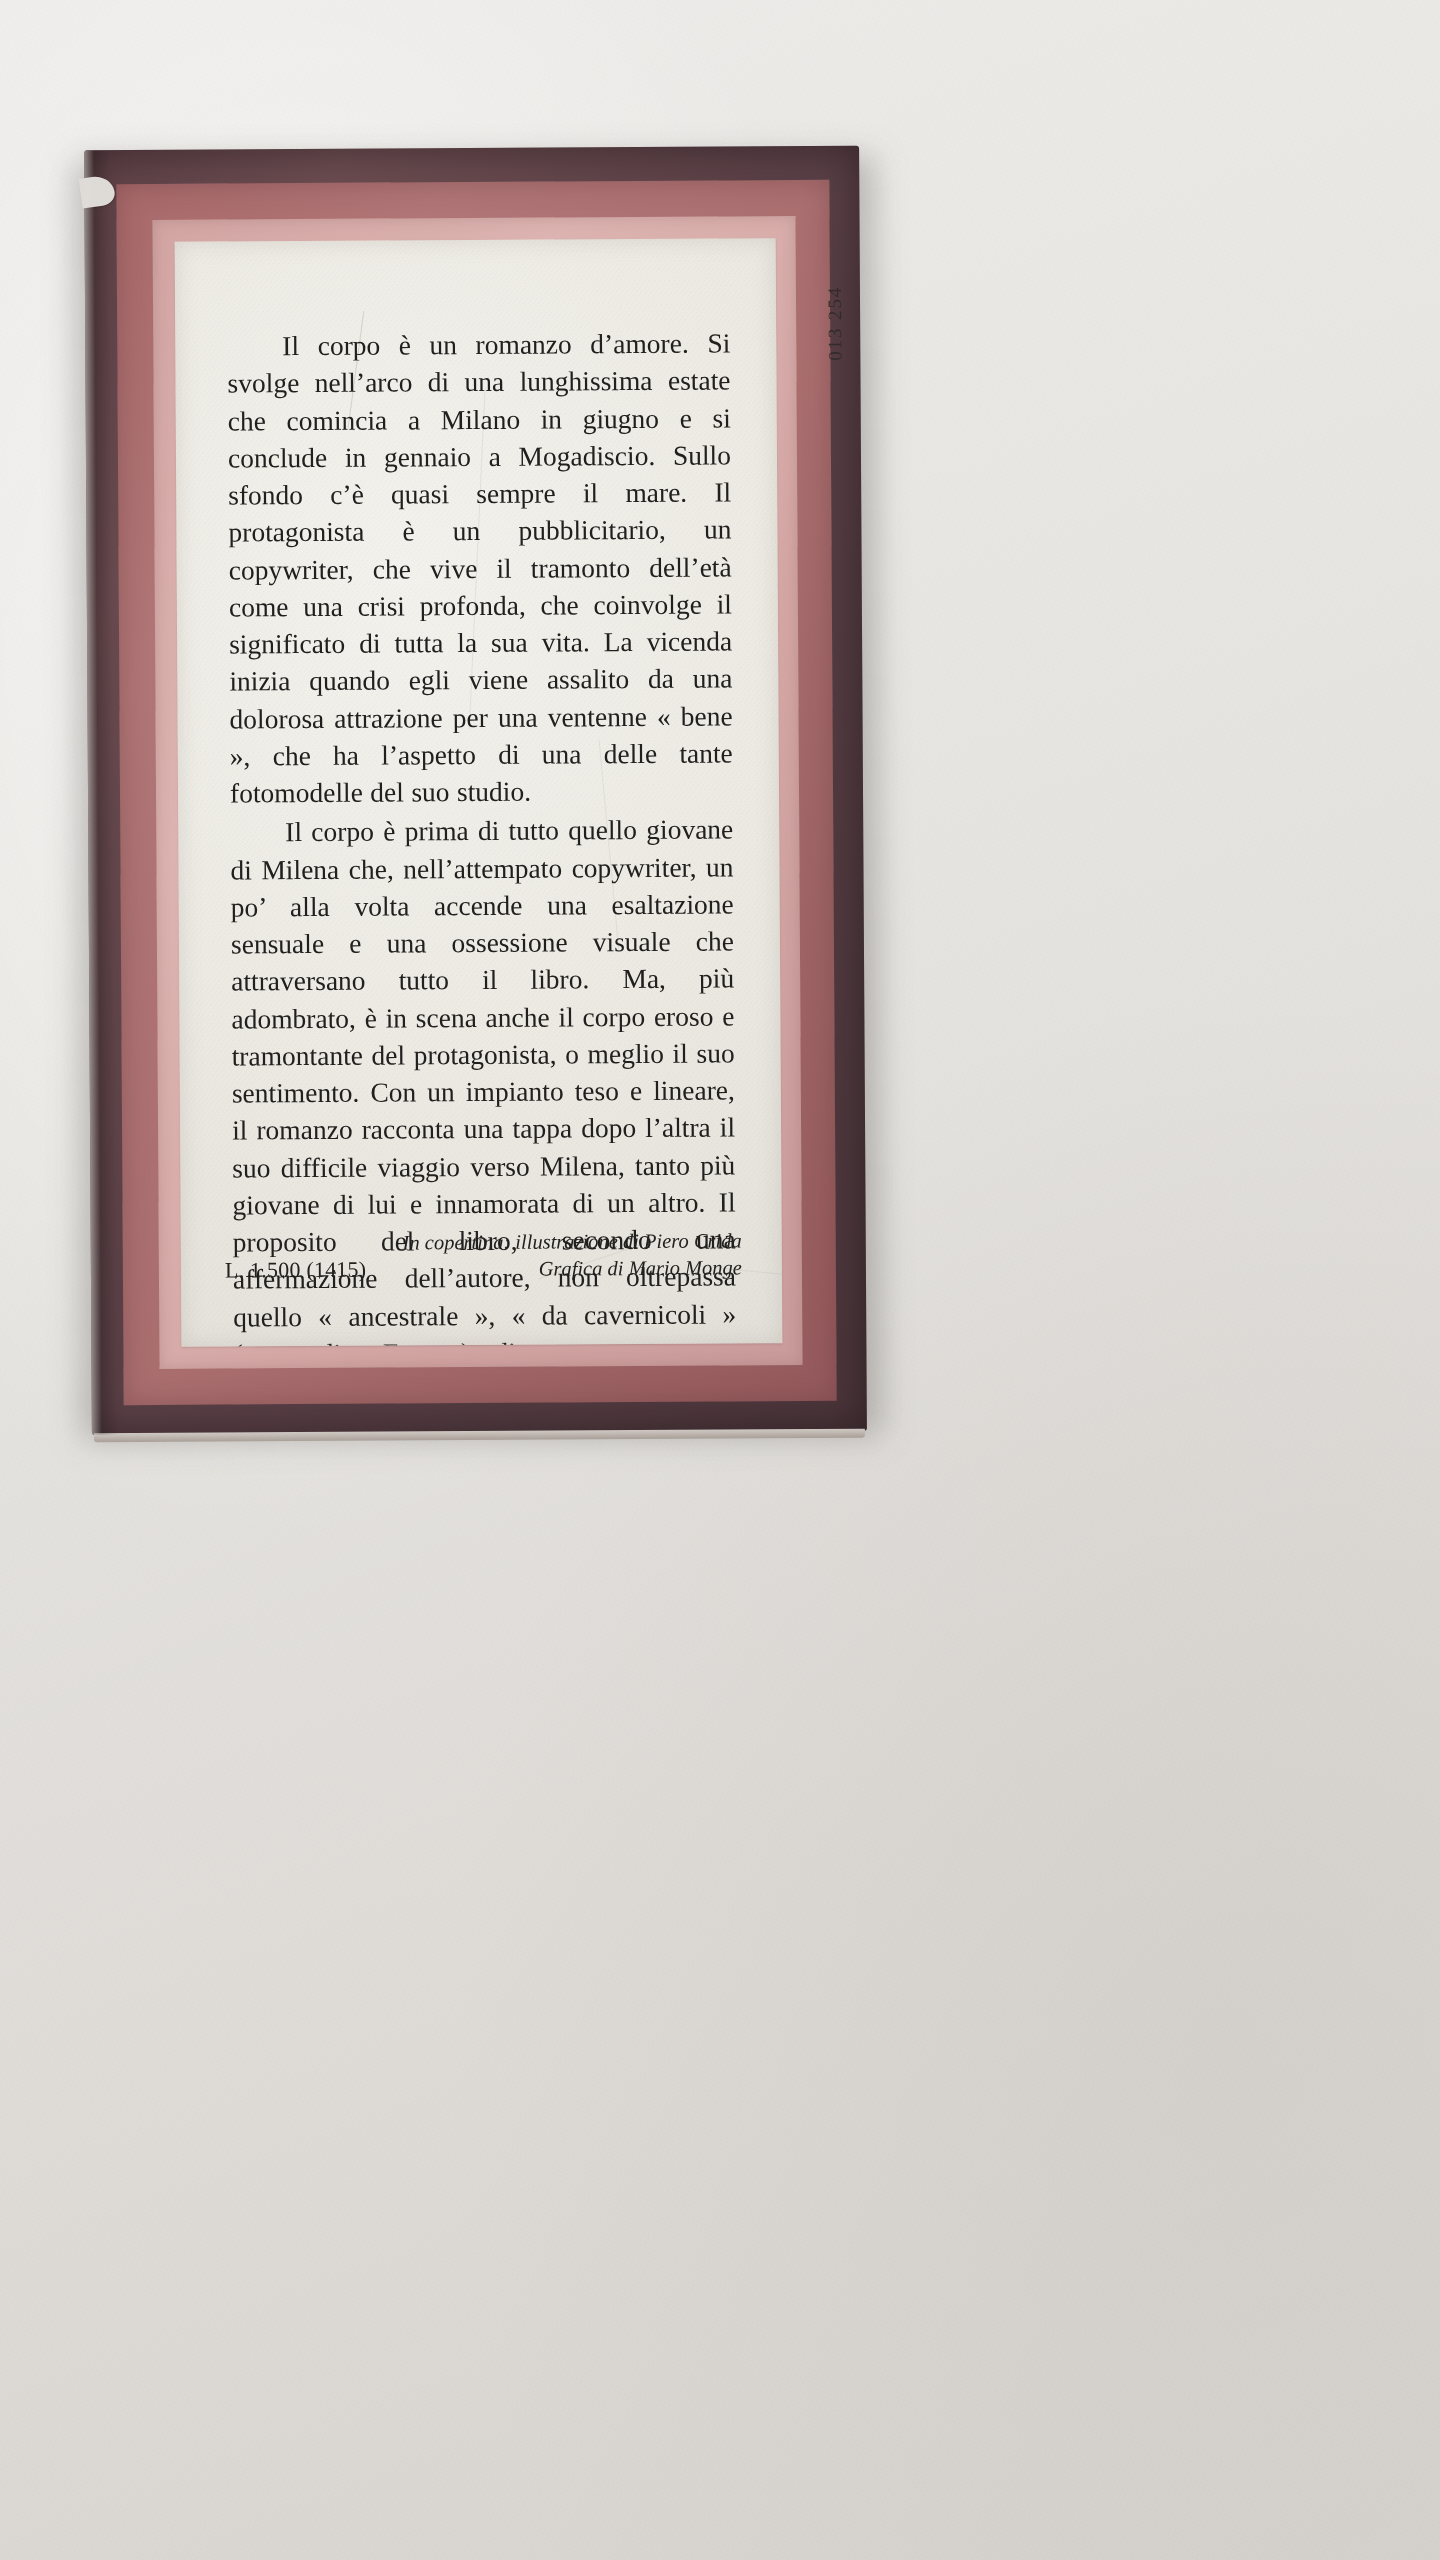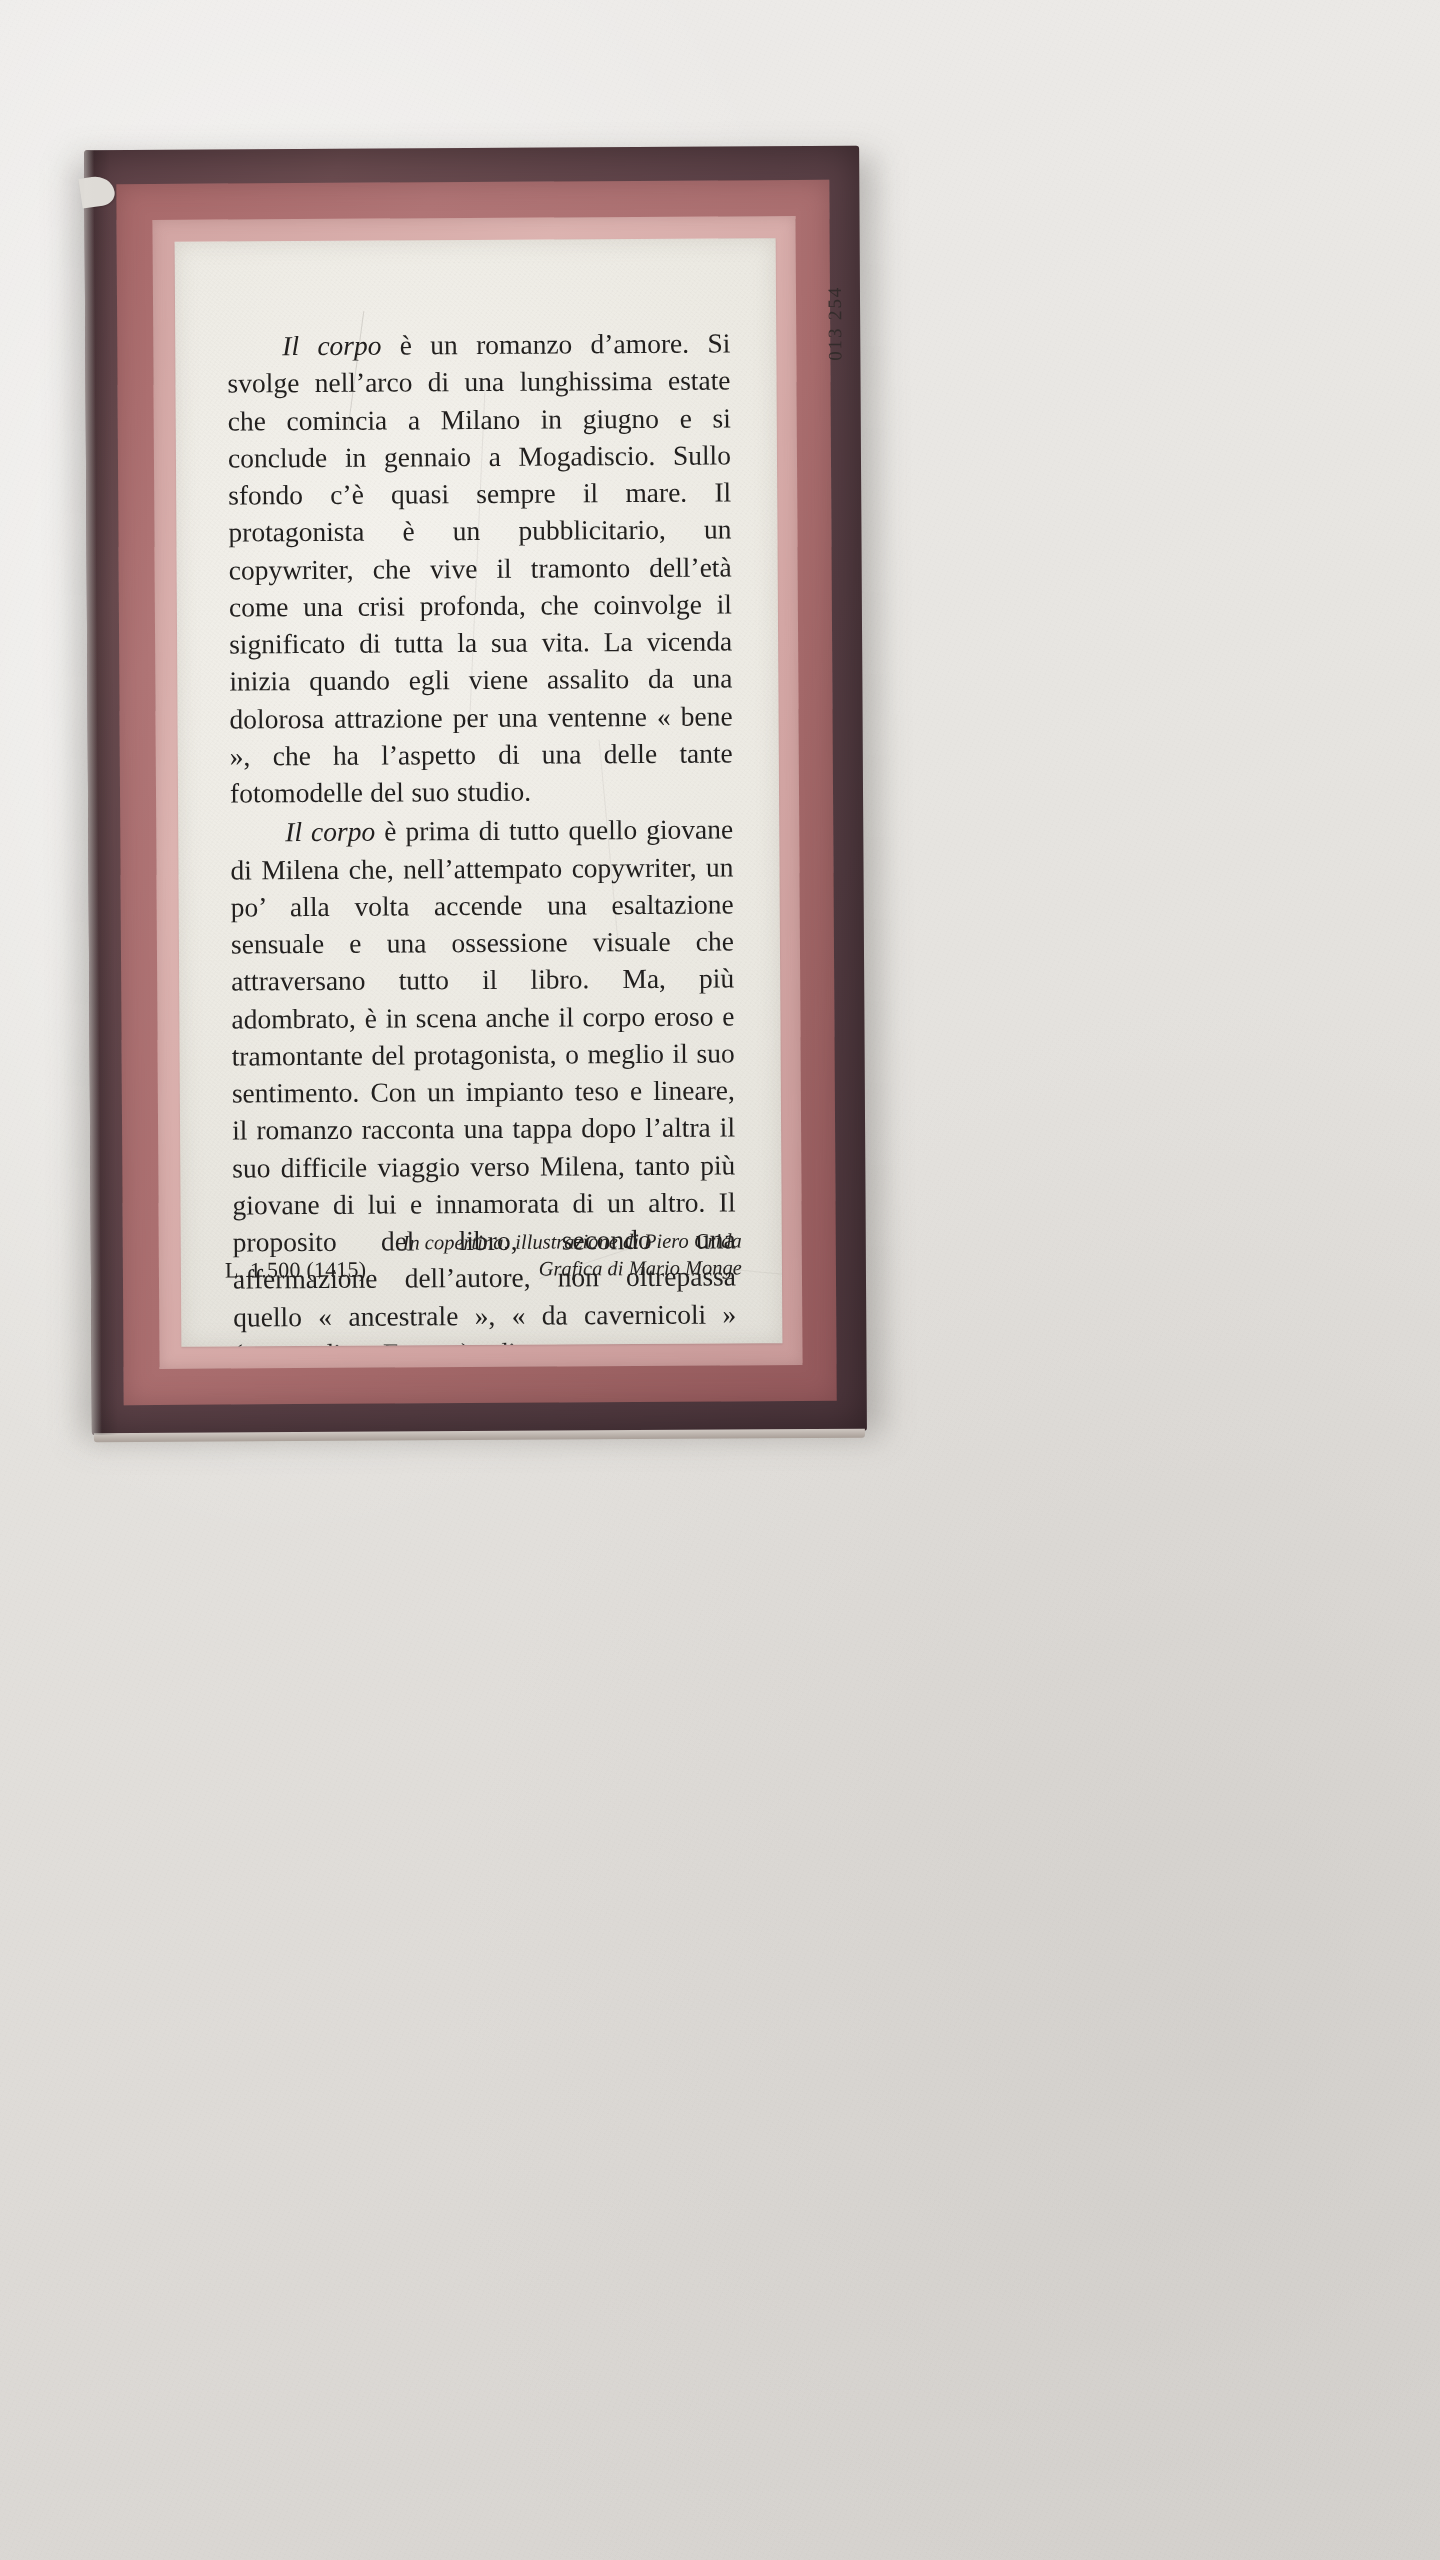--- a/index.html
+++ b/index.html
@@ -122,21 +122,21 @@
   .blurb-p {
     font-size: 27.5px;
     line-height: 1.355;
     color: #22201f;
     text-align: justify;
     text-indent: 2.0em;
     hyphens: none;
     word-spacing: .02em;
   }
   .blurb-p + .blurb-p { margin-top: 2px; }
-  .it { font-style: italic; }
+  .it { }
 
   #footer {
     position: absolute;
     left: 44px;
     right: 40px;
     bottom: 62px;
     z-index: 2;
     display: flex;
     align-items: flex-end;
     justify-content: space-between;

